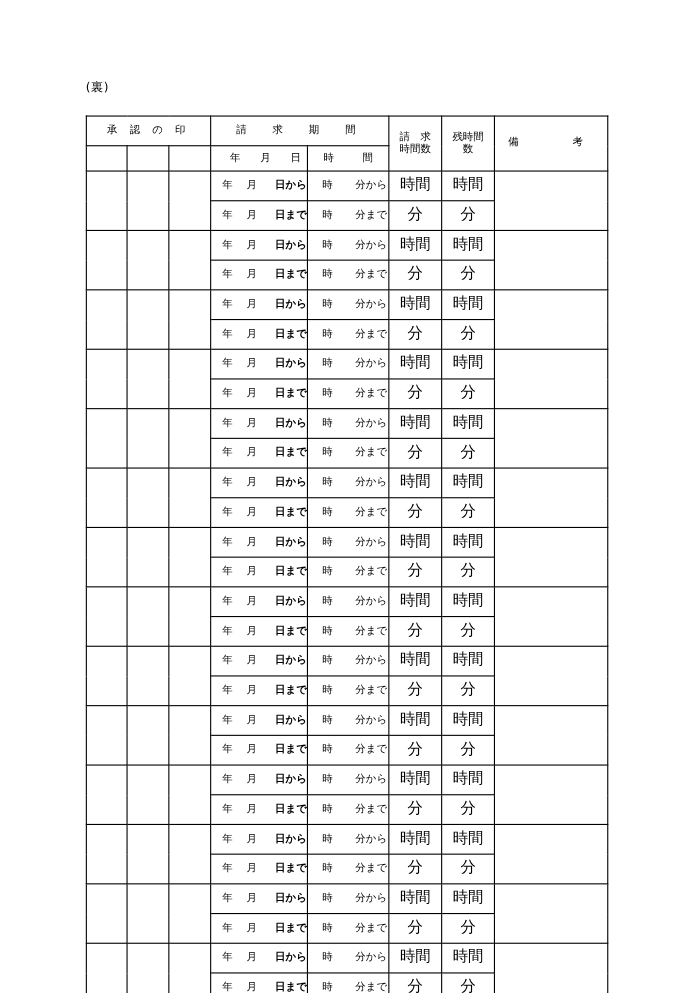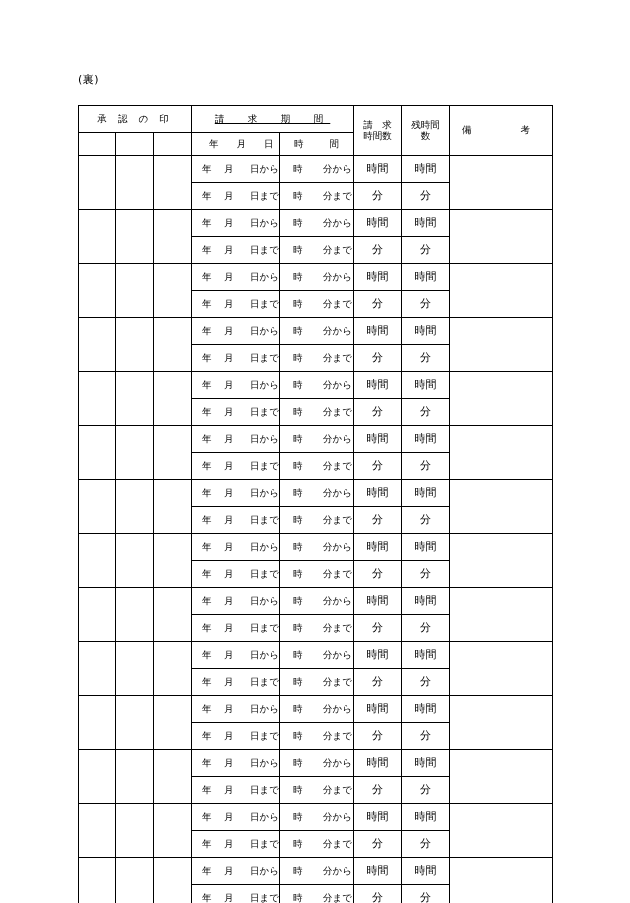--- a/index.html
+++ b/index.html
@@ -54,21 +54,21 @@
   col.c-stamp3 { width: 38px; }
   col.c-ymd    { width: 88px; }
   col.c-hm     { width: 74px; }
   col.c-hours  { width: 48px; }
   col.c-over   { width: 48px; }
   col.c-remark { width: 103px; }
 
   .hdr-tall { height: 26px; }
   .hdr-sub  { height: 22px; }
 
-  .sp-wide { letter-spacing: 7px; padding-left: 7px; text-decoration: underline; }
+  .sp-wide { letter-spacing: 7px; padding-left: 7px; }
   .sp-mid  { letter-spacing: 10px; padding-left: 10px; }
   .sp-small { letter-spacing: 4px; padding-left: 4px; }
 
   .two-line {
     font-size: 9px;
     line-height: 1.15;
   }
 
   .row-cell { height: 26px; }
 
@@ -78,41 +78,41 @@
     flex-direction: row;
     align-items: center;
     justify-content: flex-start;
     height: 100%;
     padding-left: 10px;
     box-sizing: border-box;
     font-size: 9.5px;
   }
   .ymd .y { width: 22px; text-align: left; }
   .ymd .m { width: 26px; text-align: left; }
-  .ymd .d { text-align: center; }
+  .ymd .d { text-align: center; font-weight: bold; }
 
   .hm {
     display: flex;
     flex-direction: row;
     align-items: center;
     justify-content: flex-start;
     height: 100%;
     padding-left: 13px;
     box-sizing: border-box;
     font-size: 9.5px;
   }
   .hm .h { width: 30px; text-align: left; }
   .hm .mi { text-align: right; }
 
   .num-cell {
     height: 100%;
     display: flex;
     align-items: center;
     justify-content: center;
-    font-size: 11px;
+    font-size: 14px;
   }
   .hdr-ymd-sub {
     display: flex;
     flex-direction: row;
     align-items: center;
     justify-content: flex-start;
     height: 100%;
     padding-left: 17px;
     box-sizing: border-box;
     font-size: 9.5px;

